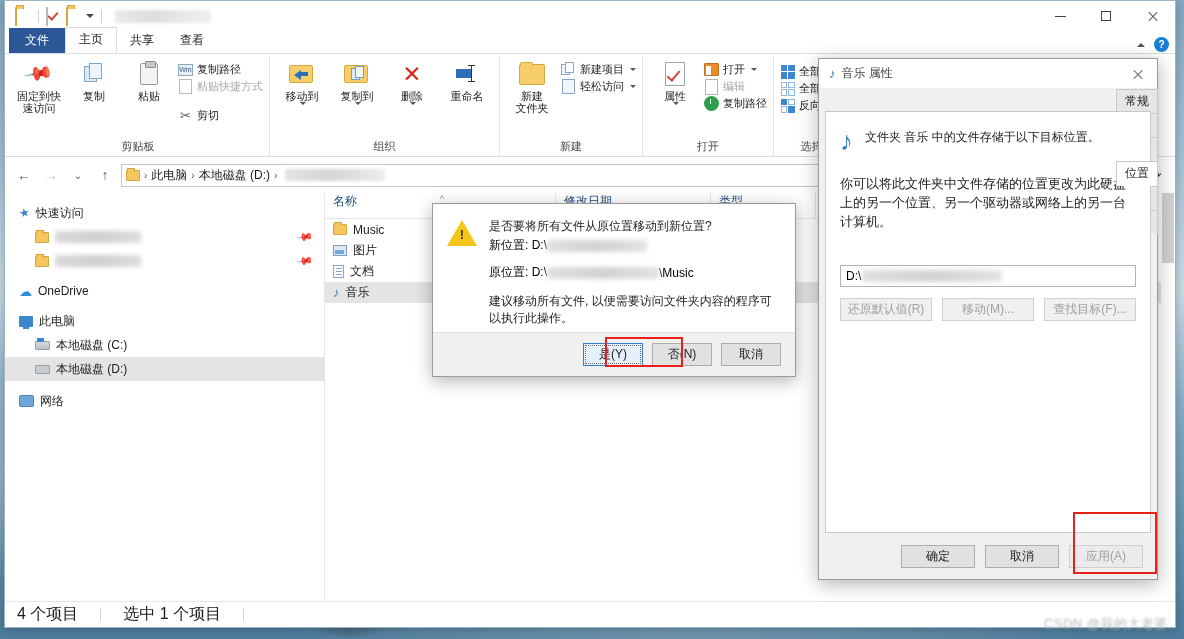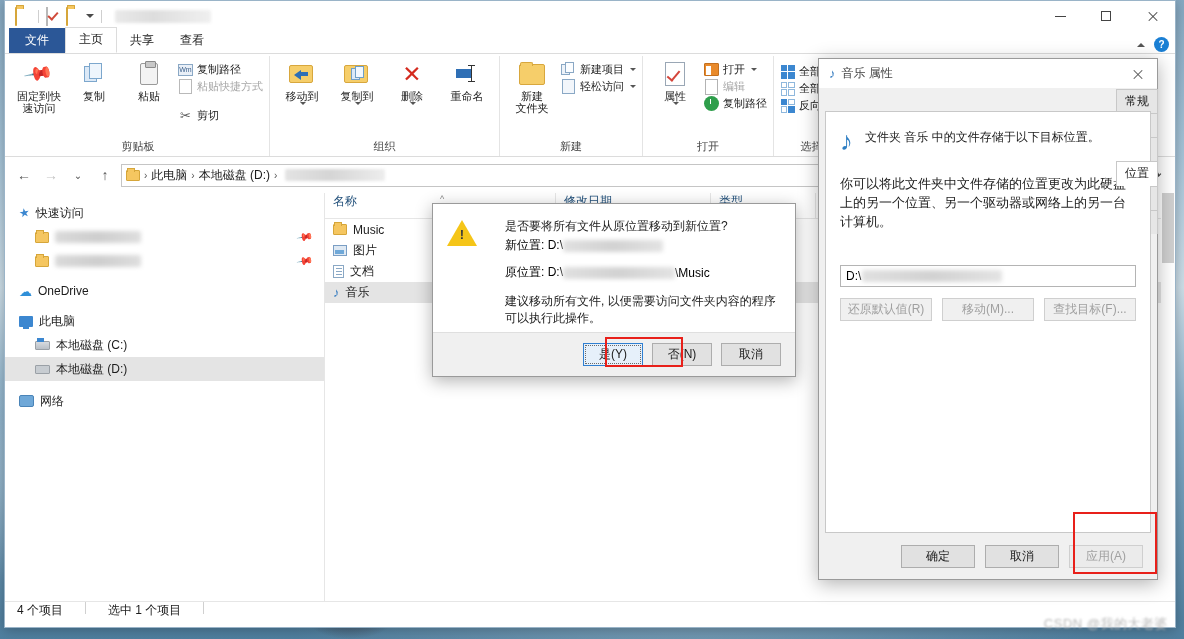--- a/index.html
+++ b/index.html
@@ -179,21 +179,21 @@
   .ic-pic::after{content:"";position:absolute;left:1px;bottom:1px;width:9px;height:4px;background:#6fa8d8;}
   .ic-doc{width:11px;height:13px;background:#fff;border:1px solid #8aa8c5;position:relative;}
   .ic-doc::after{content:"";position:absolute;left:2px;top:2px;width:6px;height:1px;background:#8aa8c5;box-shadow:0 3px 0 #8aa8c5,0 6px 0 #8aa8c5;}
   .ic-music{color:#3a7fc1;font-size:13px;}
 
   
   .vscroll{position:absolute;right:0;top:0;width:14px;bottom:0;background:#fff;}
   .vscroll .thumb{position:absolute;left:1px;top:0;width:12px;height:70px;background:#d0d0d0;}
 
   
-  .statusbar{flex:0 0 26px;border-top:1px solid #e6e6e6;display:flex;padding-left:12px;gap:22px;font-size:12px;color:#1c1c1c;}
+  .statusbar{flex:0 0 26px;border-top:1px solid #e6e6e6;display:flex;align-items:center;padding-left:12px;gap:22px;font-size:16px;color:#1c1c1c;}
   .sb-sep{width:1px;height:12px;background:#d0d0d0;}
 
   
   #movedlg{
     position:absolute;left:432px;top:203px;width:364px;height:174px;
     background:#f0f0f0;border:1px solid #9a9a9a;box-shadow:0 4px 16px rgba(0,0,0,.3);
     display:flex;flex-direction:column;
   }
   #movedlg .dtitle{height:27px;background:#5b718b;color:#fff;display:flex;align-items:center;padding-left:10px;font-size:12px;position:relative;}
   #movedlg .dclose{position:absolute;right:0;top:0;width:40px;height:27px;display:flex;align-items:center;justify-content:center;color:#fff;}
@@ -633,21 +633,21 @@
     <div class="pfbtn">取消</div>
     <div class="pfbtn disabled">应用(A)</div>
   </div>
 
   <div class="redbox" style="left:254px;top:453px;width:84px;height:62px;"></div>
 </div>
 
 <div id="movedlg">
   <div class="dbody">
     <div class="warn-tri"></div>
-    <div style="flex:1;margin-left:16px;">
+    <div style="flex:1;">
       <div class="dtext">是否要将所有文件从原位置移动到新位置?</div>
       <div class="dpath" style="margin-top:2px;">
         <span>新位置: D:\</span>
         <span class="path-blur" style="width:100px;"></span>
       </div>
       <div class="dpath">
         <span>原位置: D:\</span>
         <span class="path-blur" style="width:112px;"></span>
         <span>\Music</span>
       </div>

